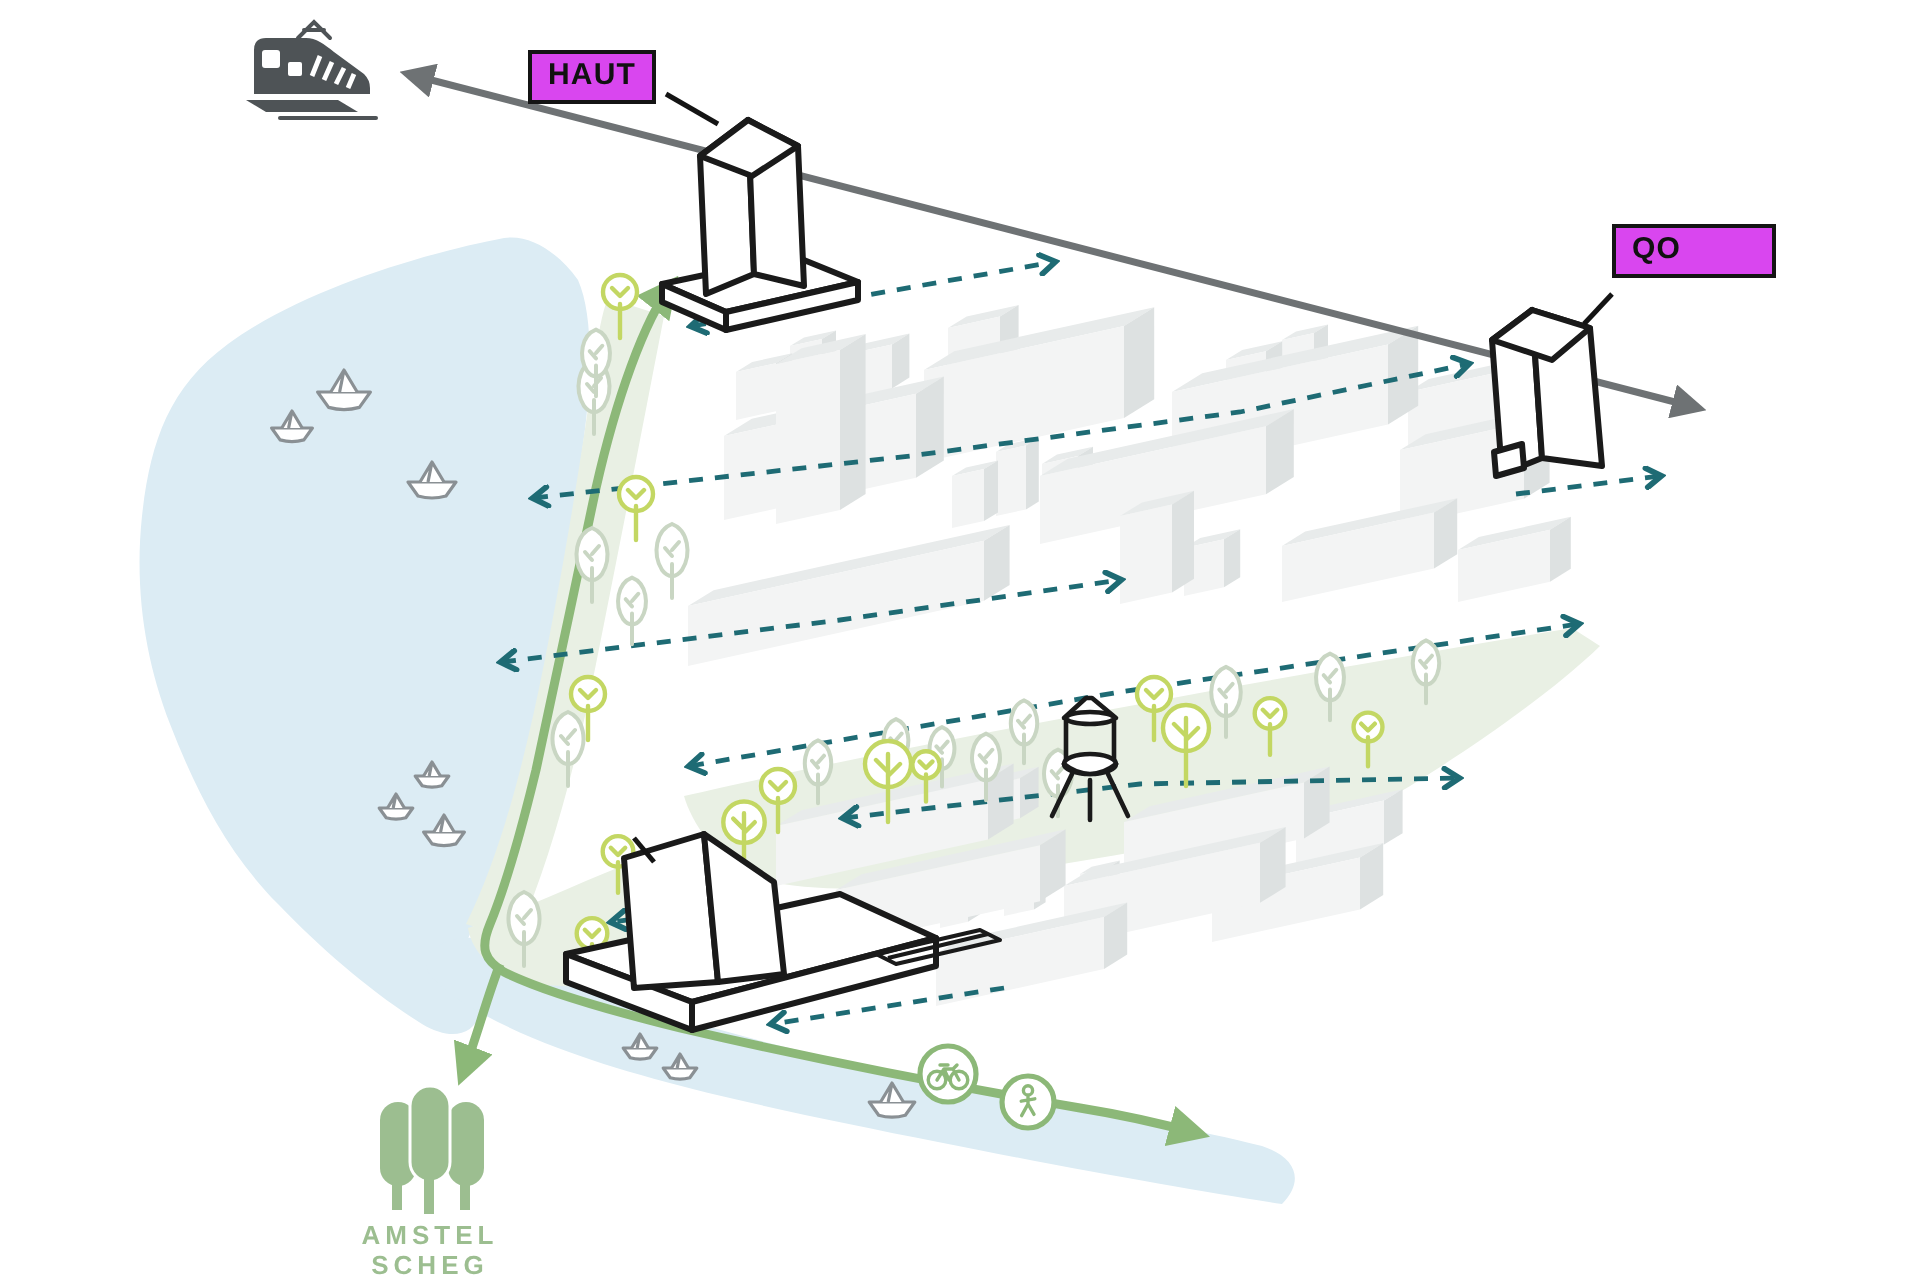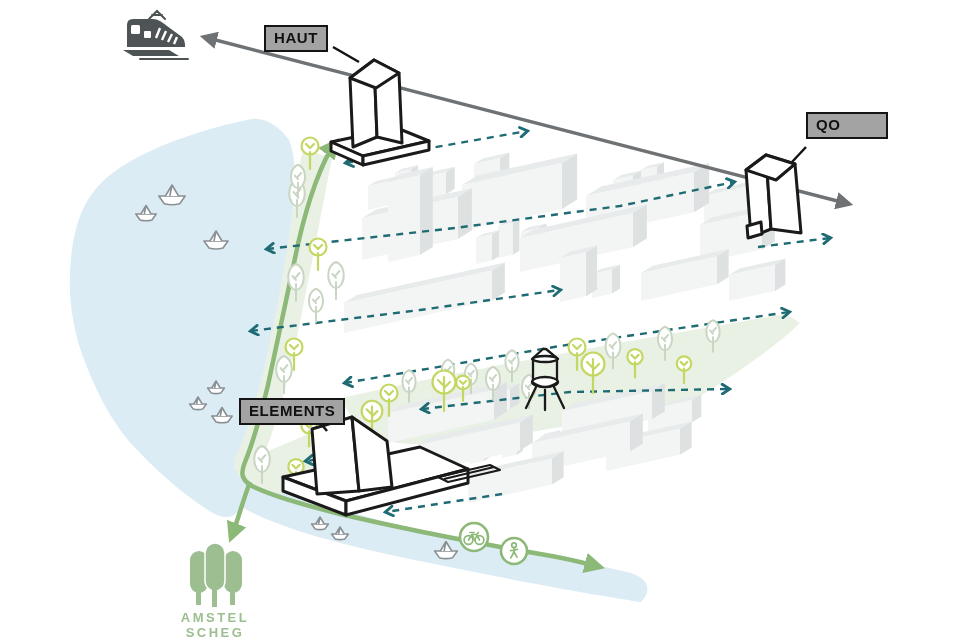--- a/index.html
+++ b/index.html
@@ -1,19 +1,19 @@
 <!DOCTYPE html>
 <html style="--c-water: #DCECF4; --c-park: #E9F0E4; --c-green: #8CB878; --c-logo: #9CBE90; --c-lime: #C3D763; --c-treepale: #C9D6C3; --c-teal: #1E6B74; --c-btop: #E8EBEB; --c-bfront: #F3F4F4; --c-bside: #DDE1E1; --c-ink: #1A1A1A; --c-gray: #6E7274; --c-boat: #8A9094; --c-train: #4E5356;"><head>
 <meta charset="utf-8">
 <style>
   html,body{margin:0;padding:0;background:#fff;}
   .stage{position:relative;width:960px;height:640px;overflow:hidden;
          font-family:"Liberation Sans",sans-serif;background:#fff;}
   .stage svg{position:absolute;left:0;top:0;}
-  .map-label{position:absolute;background:#a3a3a3;border:2.5px solid #141414;
+  .map-label{position:absolute;background:#d946ef;border:2.5px solid #141414;
              padding:1px 8px 2px 8px;font:700 15px/1.3 "Liberation Sans",sans-serif;
              letter-spacing:.6px;color:#111;white-space:nowrap;}
   
   .bTop{fill:var(--c-btop,#E8EBEB);}
   .bFront{fill:var(--c-bfront,#F3F4F4);}
   .bSide{fill:var(--c-bside,#DDE1E1);}
   .waterFill{fill:var(--c-water,#DCECF4);}
   .parkFill{fill:var(--c-park,#E9F0E4);}
   .tealDash{fill:none;stroke:var(--c-teal,#1E6B74);stroke-width:2.4;stroke-dasharray:7 6;}
   .grayLine{fill:none;stroke:var(--c-gray,#6E7274);stroke-width:3.5;}
@@ -512,14 +512,13 @@
         <rect class="logoFill" x="205" y="543" width="20" height="48" rx="10" stroke="#fff" stroke-width="1.5"></rect>
         <rect class="logoFill" x="212" y="586" width="5" height="21"></rect>
       </g>
       <text class="logoText" x="215" y="622" text-anchor="middle">AMSTEL</text>
       <text class="logoText" x="215" y="637" text-anchor="middle">SCHEG</text>
     </g>
   </svg>
 
   <div class="map-label" style="left:264px;top:25px;"><span>HAUT</span></div>
   <div class="map-label" style="left:806px;top:112px;min-width:62px;"><span>QO</span></div>
-  <div class="map-label" style="left:239px;top:398px;"><span>ELEMENTS</span></div>
 </div>
 
 </body></html>

